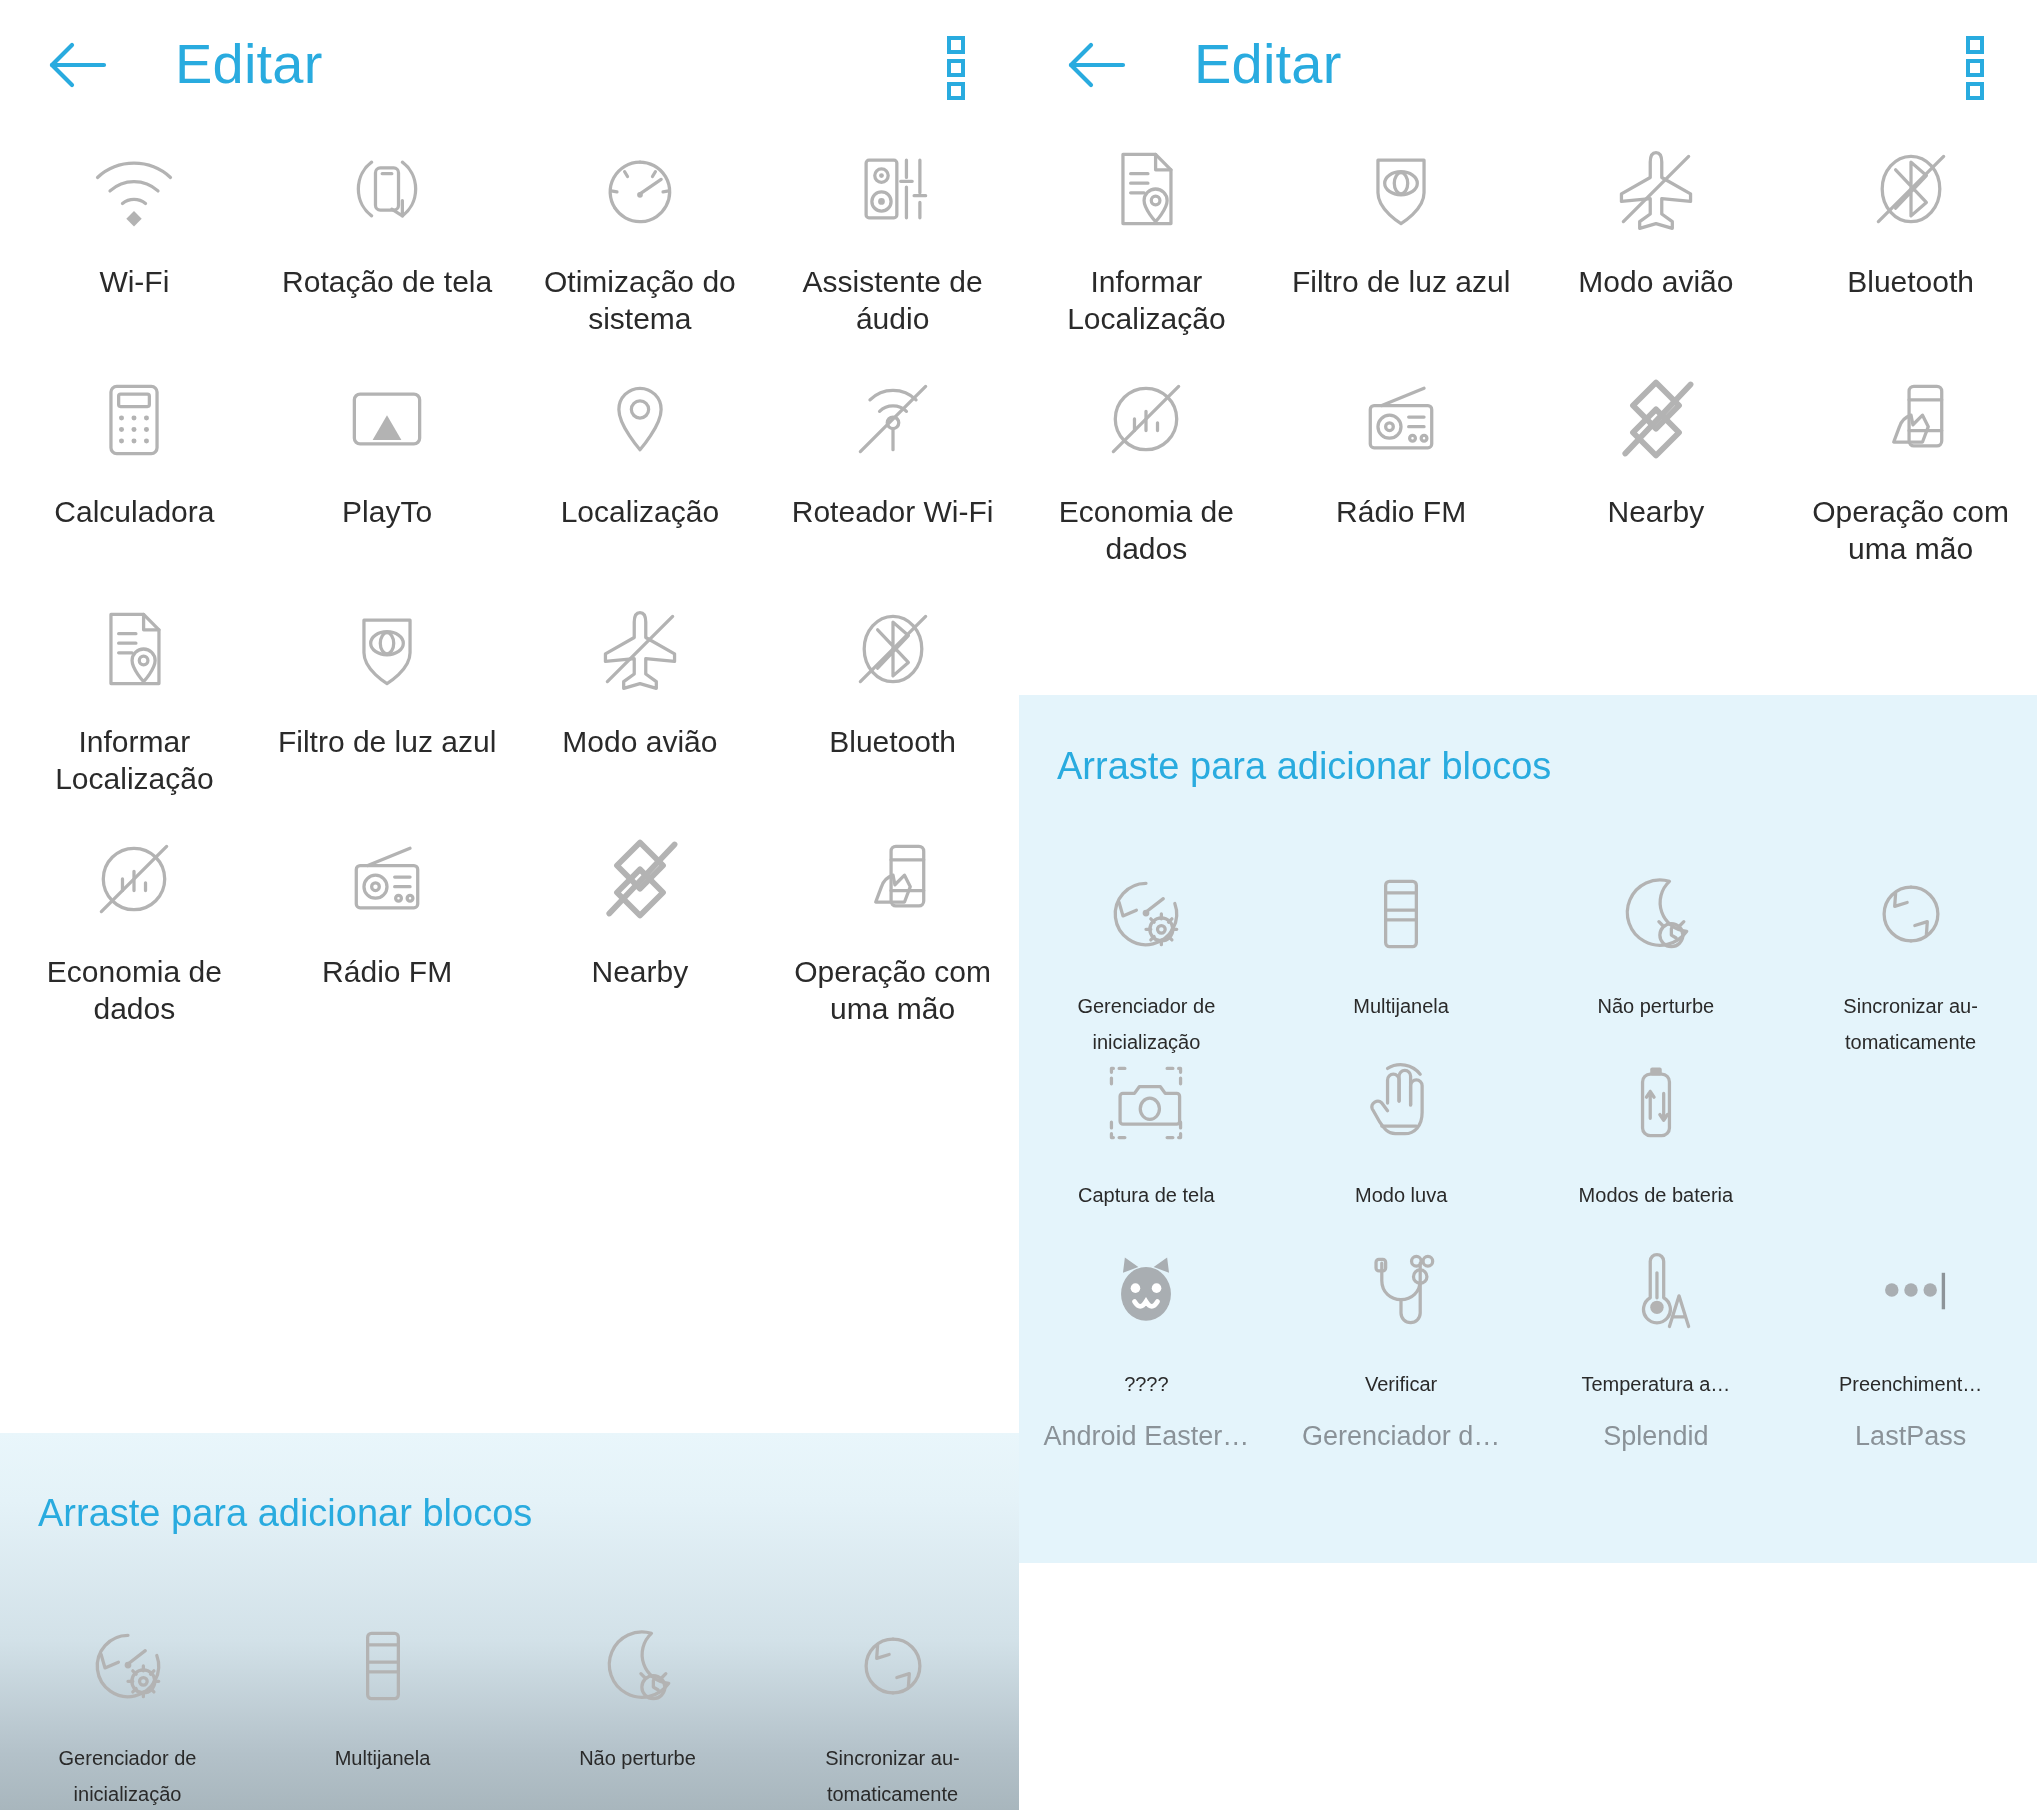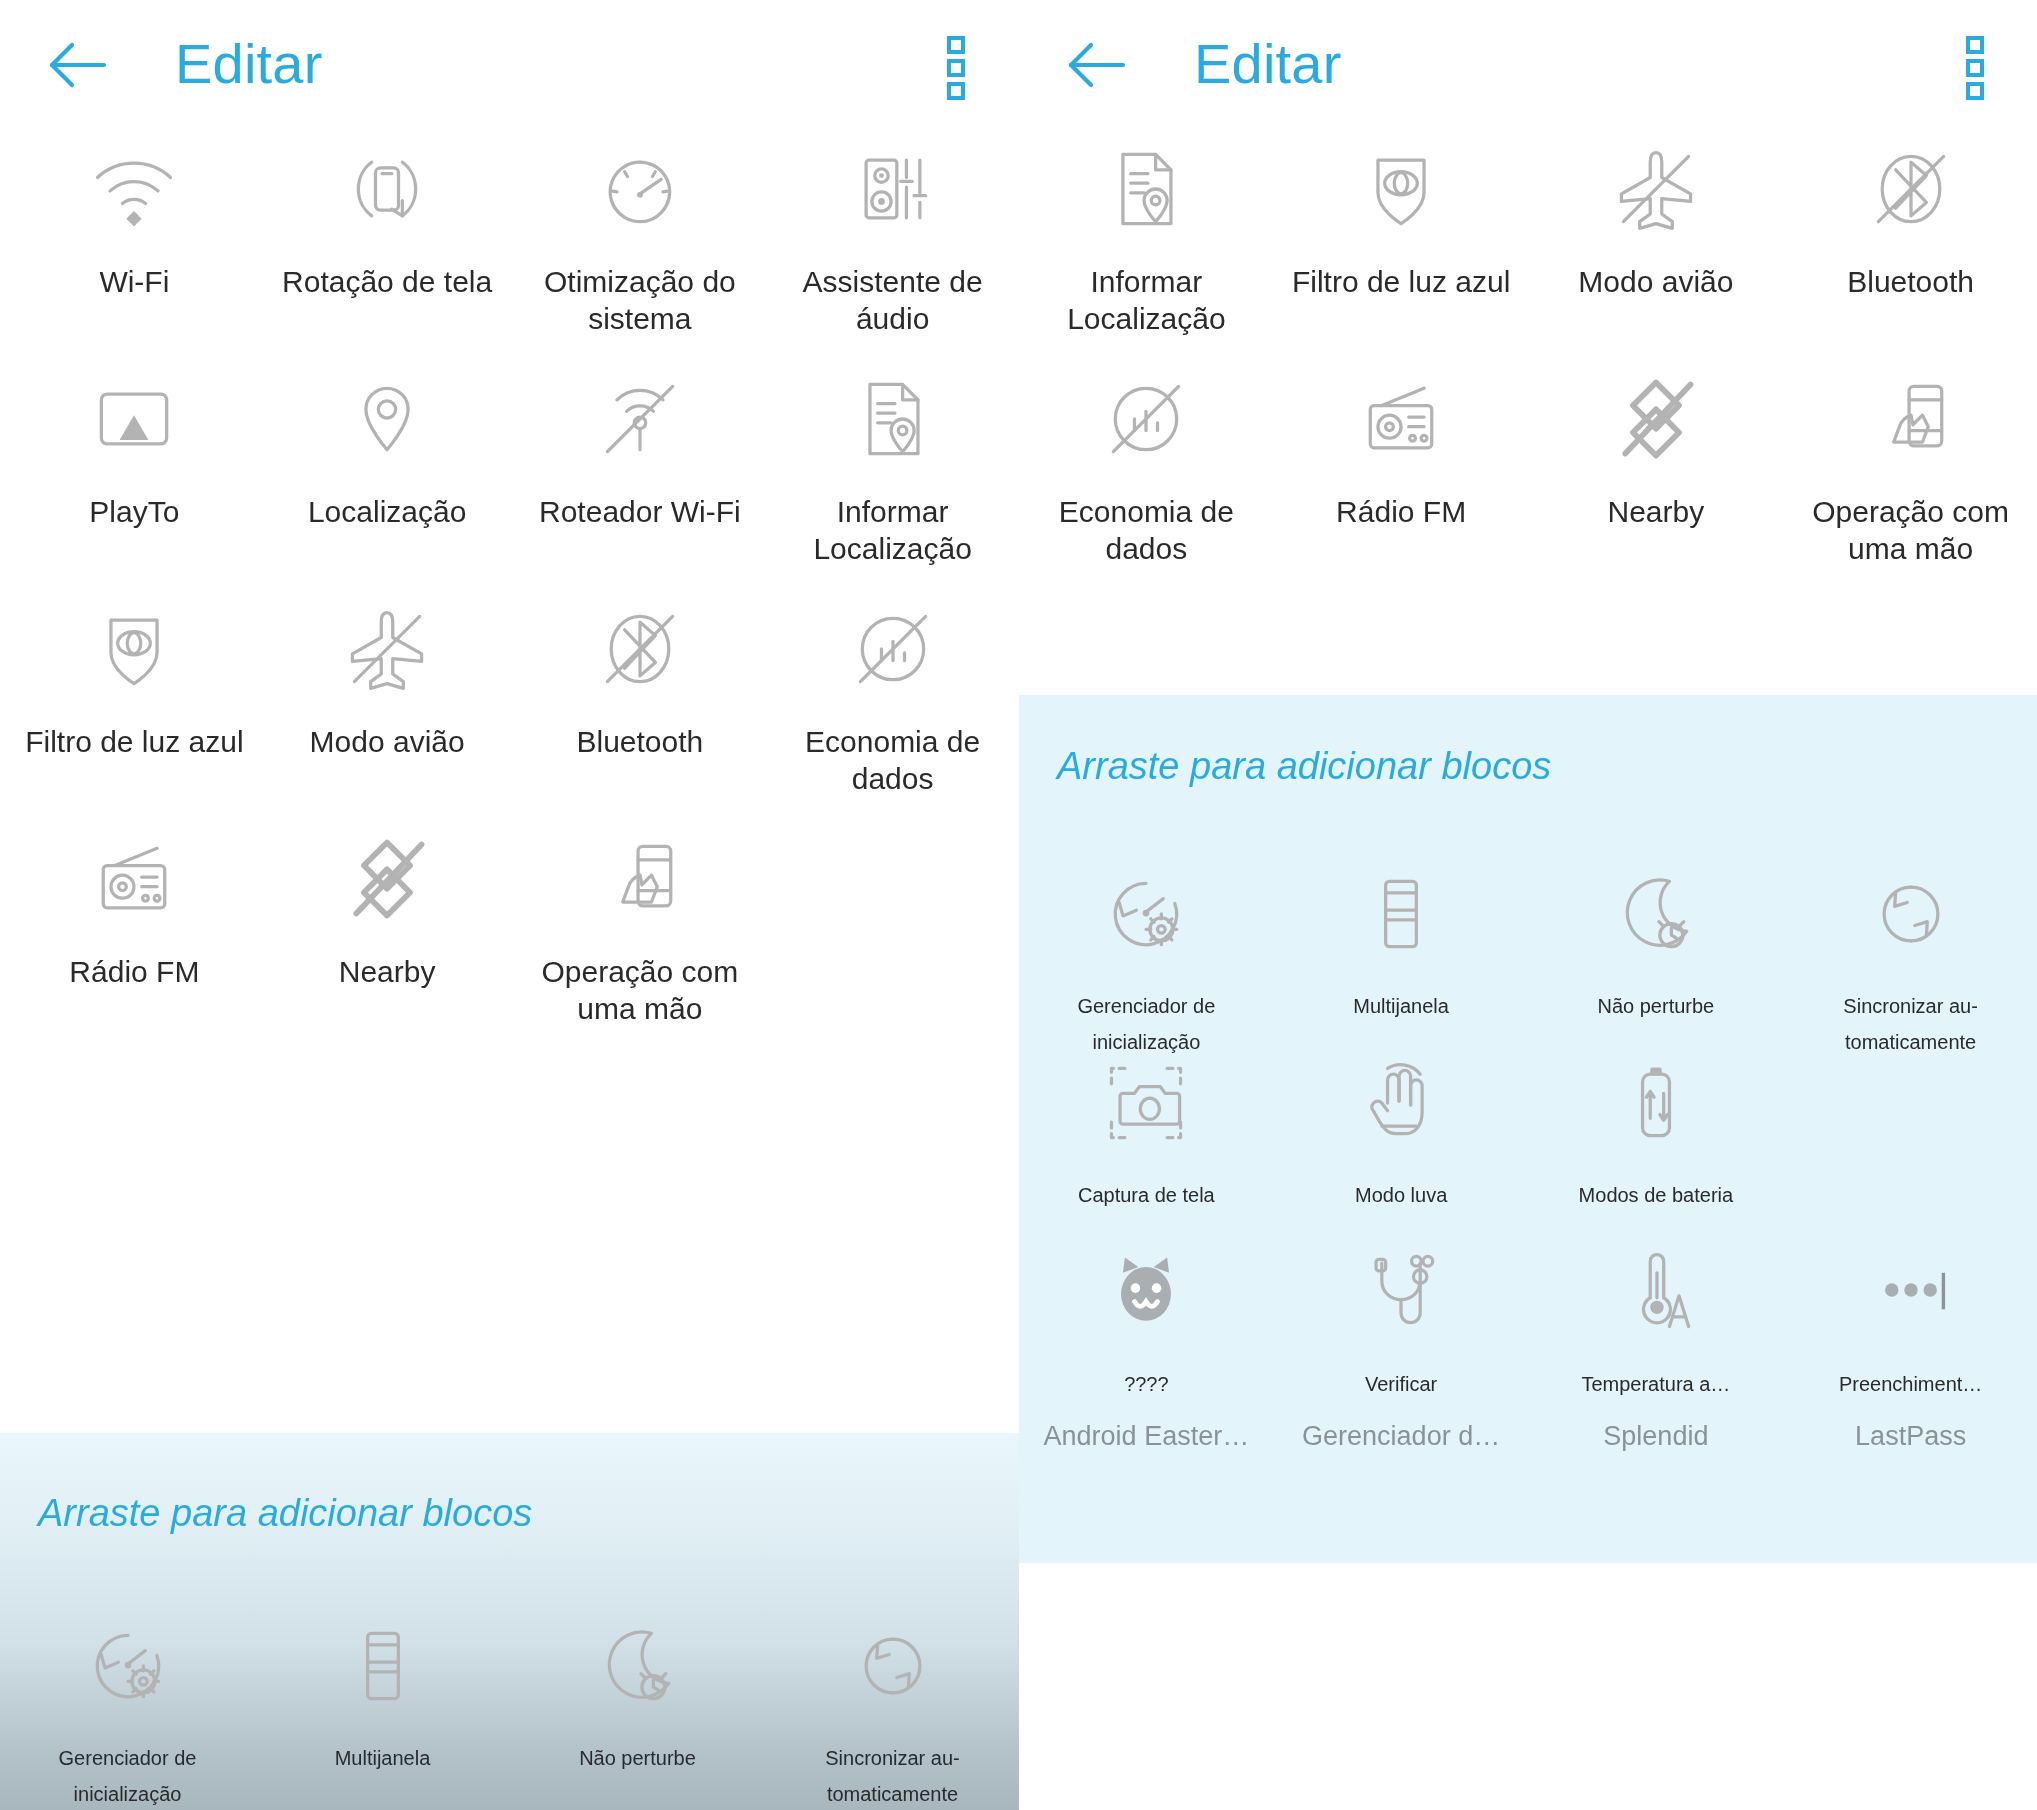--- a/index.html
+++ b/index.html
@@ -45,21 +45,21 @@
   .grid.tray { grid-auto-rows:186px; }
 
   .tile { position:relative; display:flex; flex-direction:column; align-items:center;
           justify-content:flex-start; padding-top:14px; }
   .tile .ico { width:96px; height:96px; display:block; flex:none; }
   .tile .lbl { margin-top:26px; text-align:center; font-size:30px; line-height:37px;
                color:#2a2a2a; max-width:247px; word-wrap:break-word; }
   .tile .sub { margin-top:18px; text-align:center; font-size:28px; line-height:34px; color:#8a9298; }
 
   
-  .drag-title { font-size:38px; color:#29abdf; line-height:48px;font-style:italic; }
+  .drag-title { font-size:38px; color:#29abdf; line-height:48px; }
 
   #right-drag {
     position:absolute; left:0; top:695px; width:1019px; height:868px;
     background:#e4f4fb;
   }
   #right-drag .drag-title { position:absolute; left:38px; top:47px; }
   #right-drag .grid { position:absolute; left:0; top:157px; width:1019px; }
   #right-drag .grid.g2 { top:157px; grid-auto-rows:189px; }
 
   #left-tray .drag-title { position:absolute; left:38px; top:56px; }
@@ -138,20 +138,38 @@
               <circle cx="38" cy="63" r="3.5" fill="#b3b3b3" stroke="none"></circle>
               <path d="M64 20v18M64 48v32M78 20v34M78 64v16"></path>
               <path d="M58 42h12M72 57h12"></path>
             </svg>
           </span>
           <div class="lbl">Assistente de áudio</div>
         </div>
         <div class="tile ">
           <span style="display: block; width: 96px; height: 96px;">
             <svg class="ico" viewBox="0 0 100 100" fill="none" stroke="#b3b3b3" stroke-width="3.4" stroke-linecap="round" stroke-linejoin="round">
+              <rect x="26" y="16" width="48" height="70" rx="6"></rect>
+              <rect x="34" y="24" width="32" height="13" rx="2"></rect>
+              <circle cx="37" cy="49" r="2.6" fill="#b3b3b3" stroke="none"></circle>
+              <circle cx="50" cy="49" r="2.6" fill="#b3b3b3" stroke="none"></circle>
+              <circle cx="63" cy="49" r="2.6" fill="#b3b3b3" stroke="none"></circle>
+              <circle cx="37" cy="61" r="2.6" fill="#b3b3b3" stroke="none"></circle>
+              <circle cx="50" cy="61" r="2.6" fill="#b3b3b3" stroke="none"></circle>
+              <circle cx="63" cy="61" r="2.6" fill="#b3b3b3" stroke="none"></circle>
+              <circle cx="37" cy="73" r="2.6" fill="#b3b3b3" stroke="none"></circle>
+              <circle cx="50" cy="73" r="2.6" fill="#b3b3b3" stroke="none"></circle>
+              <circle cx="63" cy="73" r="2.6" fill="#b3b3b3" stroke="none"></circle>
+            </svg>
+          </span>
+          <div class="lbl">Calculadora</div>
+        </div>
+        <div class="tile ">
+          <span style="display: block; width: 96px; height: 96px;">
+            <svg class="ico" viewBox="0 0 100 100" fill="none" stroke="#b3b3b3" stroke-width="3.4" stroke-linecap="round" stroke-linejoin="round">
               <rect x="16" y="24" width="68" height="52" rx="6"></rect>
               <path d="M50 46 l15 26 H35 z" fill="#b3b3b3" stroke="none"></path>
             </svg>
           </span>
           <div class="lbl">PlayTo</div>
         </div>
         <div class="tile ">
           <span style="display: block; width: 96px; height: 96px;">
             <svg class="ico" viewBox="0 0 100 100" fill="none" stroke="#b3b3b3" stroke-width="3.4" stroke-linecap="round" stroke-linejoin="round">
               <path d="M50 18a22 22 0 0 1 22 22c0 17-22 42-22 42S28 57 28 40a22 22 0 0 1 22-22z"></path>

